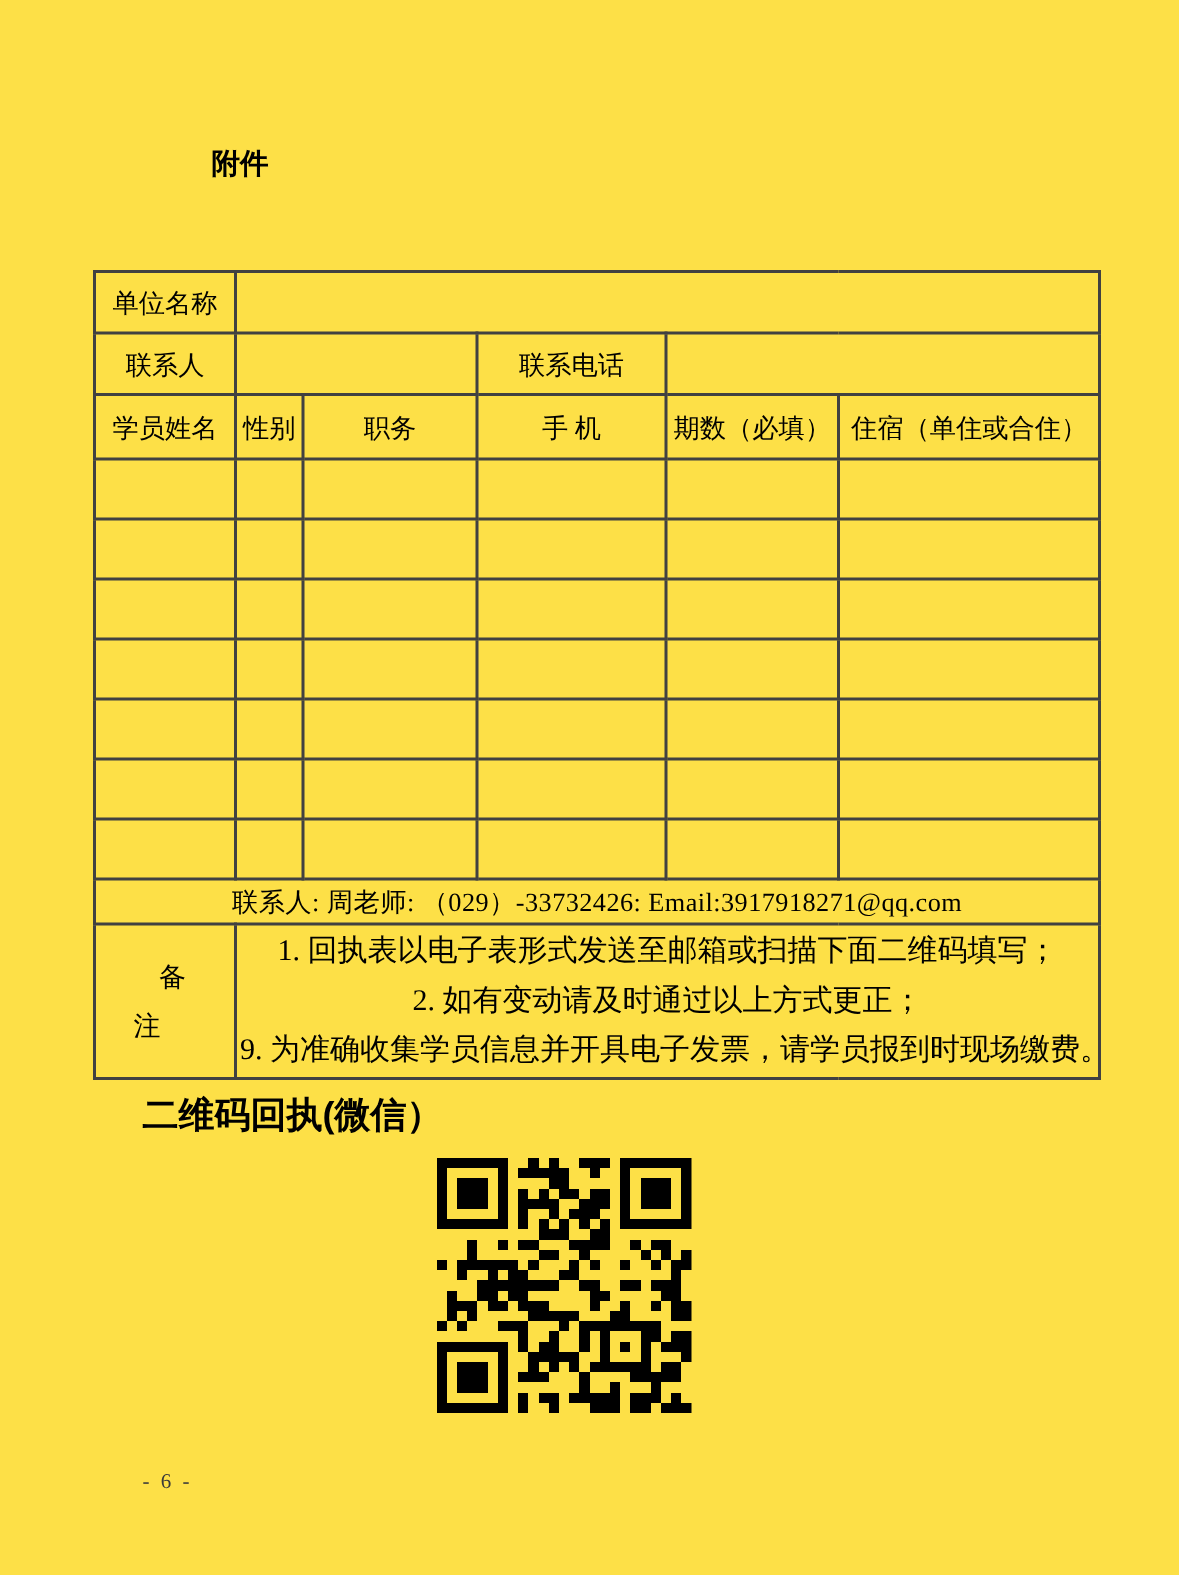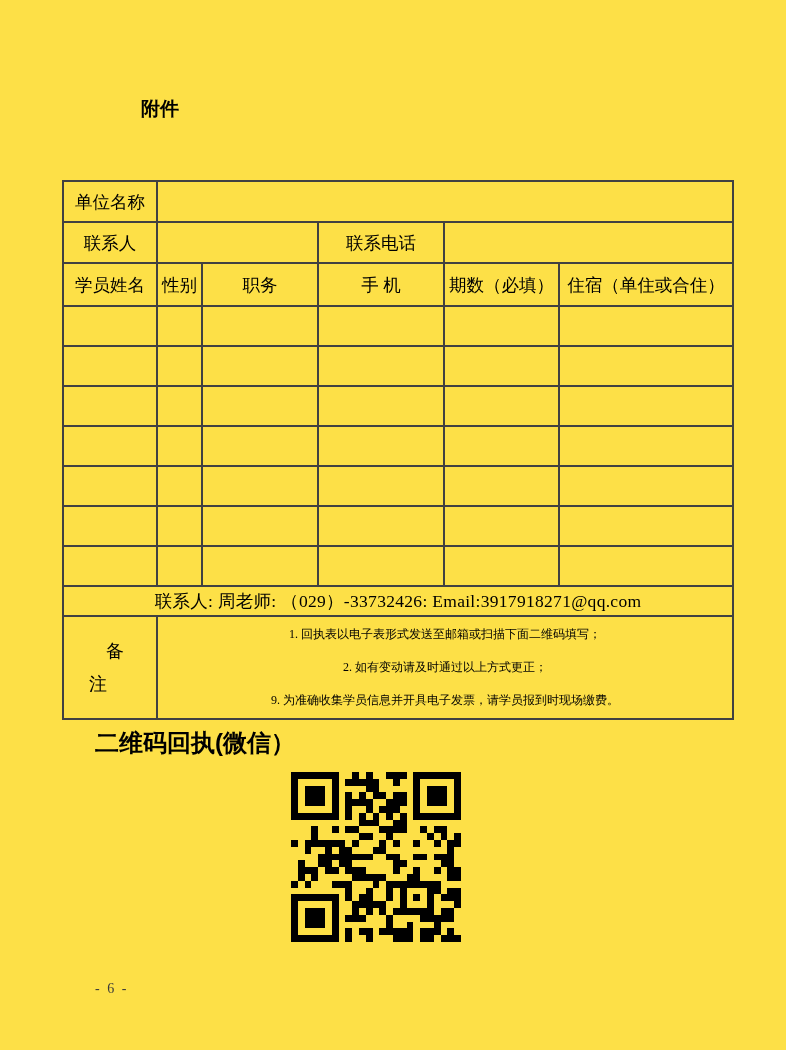--- a/index.html
+++ b/index.html
@@ -42,21 +42,21 @@
   tr.r-remarks { height:103px; }
   td.hotline-cell { font-size:17.5px; letter-spacing:0.3px; }
   td.remark-label-cell { vertical-align:middle; }
   .remark-label-inner { display:flex; flex-direction:column; gap:9px; }
   .remark-label-inner span:nth-child(1){ text-align:center; padding-left:10px; font-size:18px;}
   .remark-label-inner span:nth-child(2){ text-align:left; padding-left:23px; font-size:18px;}
   td.remarks-cell {
     text-align:left; vertical-align:middle;
     padding-left:12px; white-space:normal;
   }
-  .remark-line { font-size:12px; line-height:33px; white-space:nowrap; }
+  .remark-line { font-size:20px; line-height:33px; white-space:nowrap; }
   .qr-heading {
     position:absolute; left:95px; top:727px;
     font-family:"Liberation Sans","DejaVu Sans",sans-serif;
     font-weight:bold; font-size:24px;
   }
   .qr-box { position:absolute; left:291px; top:772px; width:170px; height:170px; }
   .qr-box svg { width:100%; height:100%; display:block; }
   .page-number {
     position:absolute; left:95px; top:981px;
     font-size:14px; color:#3a3a3a; letter-spacing:2px;

